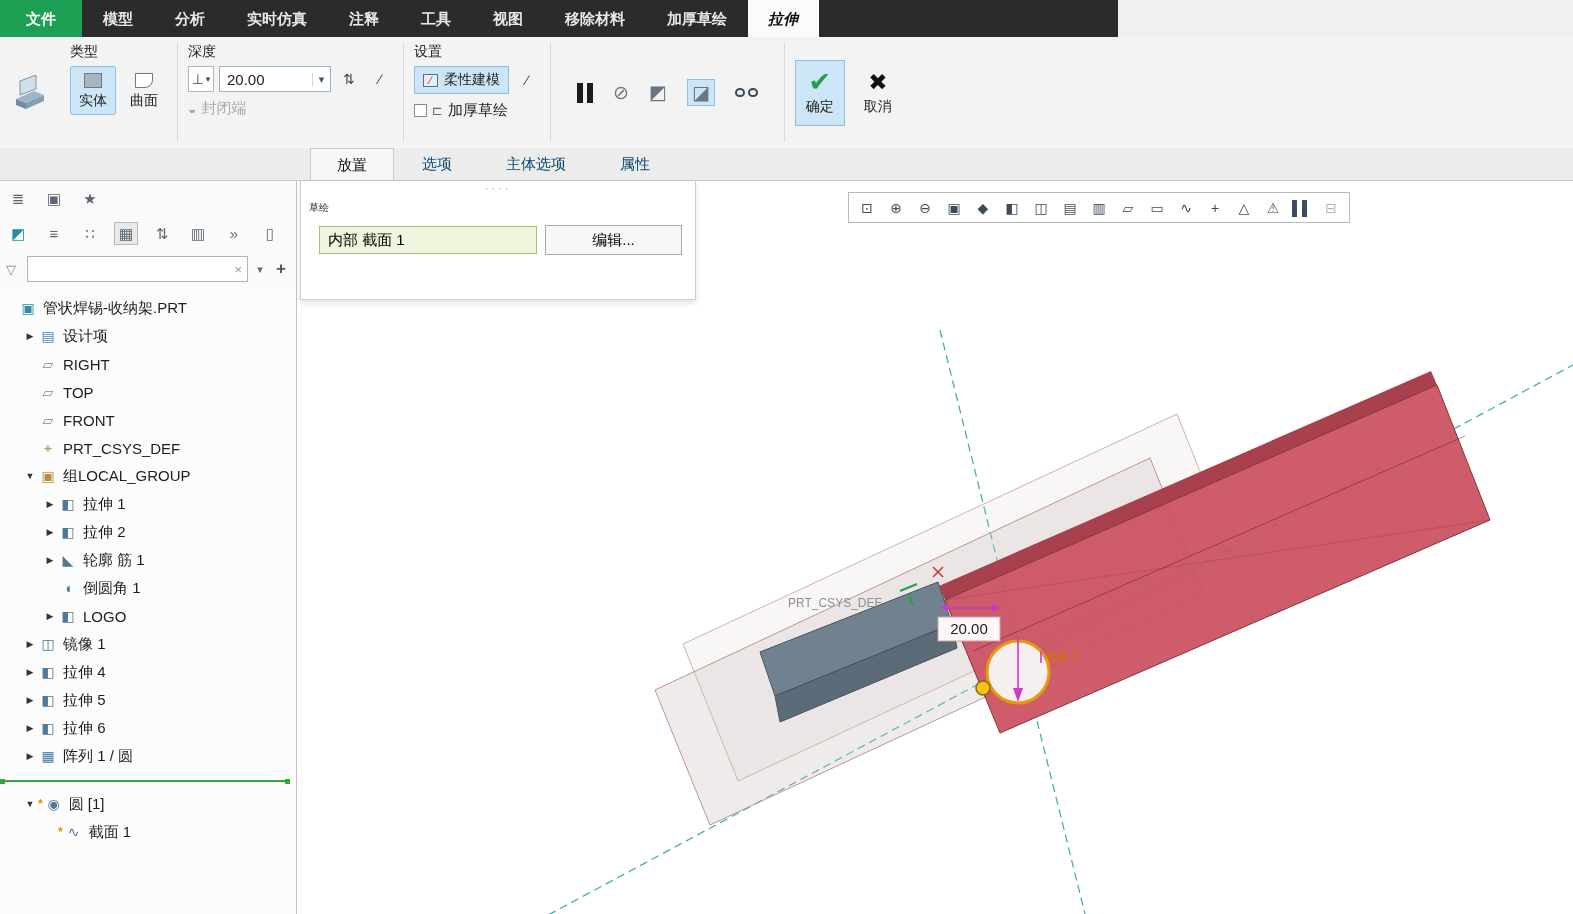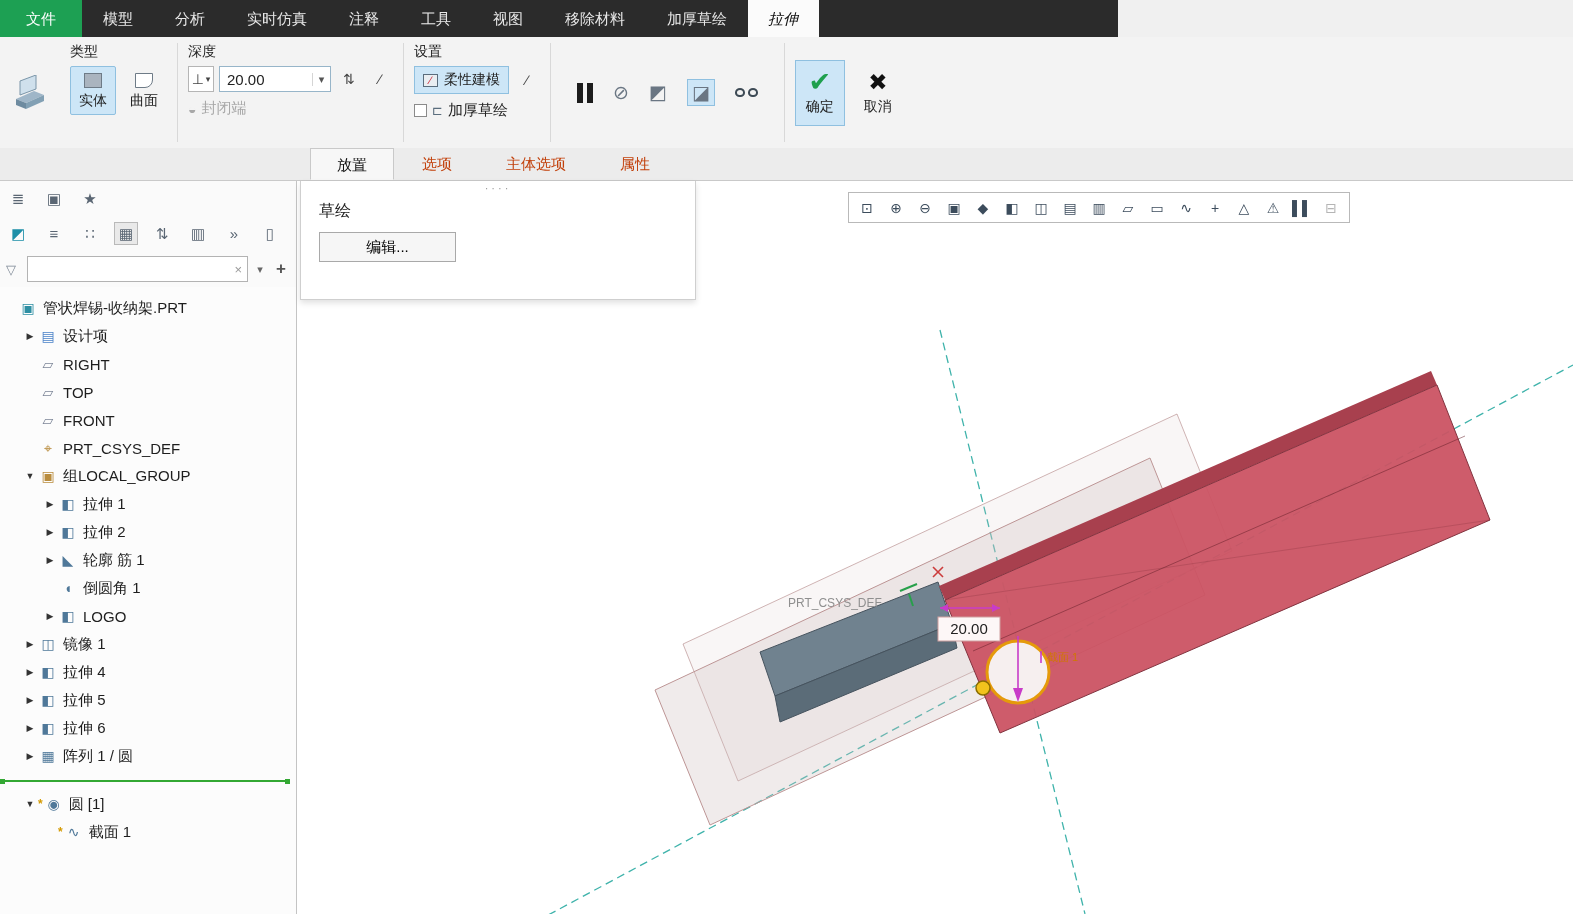--- a/index.html
+++ b/index.html
@@ -2,21 +2,21 @@
 <html><head>
 <meta charset="utf-8">
 <style>
   * { margin:0; padding:0; box-sizing:border-box; }
   html,body { width:1573px; height:914px; overflow:hidden;
     font-family:"Liberation Sans","DejaVu Sans",sans-serif; font-size:15px; color:#222; background:#f0f0f0;}
   .app { width:1573px; height:914px; display:flex; flex-direction:column; }
 
   
   .menubar { height:37px; background:#f0f0f0; display:flex; }
-  .menubar-dark { display:flex; background:#2b2b2b; width:1118px; }
+  .menubar-dark { display:flex; background:#2b2b2b; width:1118px;font-weight:bold; }
   .menu-item { color:#e8e8e8; padding:0 21px; line-height:37px; font-size:15px; cursor:default; white-space:nowrap;}
   .menu-item.file { background:#1da053; color:#fff; padding:0 26px; }
   .menu-item.active { background:#fbfbfb; color:#111; font-style:italic;padding-left:20px; }
 
   
   .ribbon { height:111px; background:#f3f3f3; display:flex; position:relative; }
   .feature-big { width:60px; display:flex; align-items:center; justify-content:center; }
   .group { padding:6px 10px 4px; display:flex; flex-direction:column; }
   .group-label { font-size:14px; font-weight:normal; color:#222; margin-bottom:5px; }
   .vsep { width:1px; background:#d8d8d8; margin:6px 0; }
@@ -50,21 +50,21 @@
   .vbtn2 { width:50px; height:66px; display:flex; flex-direction:column; align-items:center; justify-content:center;
            gap:3px; font-size:14px; border:1px solid transparent; }
   .vbtn2.selected { background:#cde6f7; border-color:#8fc0e0; }
   .check-g { font-size:27px; color:#1fa04e; font-weight:bold; line-height:26px;}
   .cross-g { font-size:23px; color:#111; font-weight:bold; line-height:26px;}
   .help-box { position:absolute; right:4px; top:12px; width:112px; font-size:14px; line-height:1.62; color:#222;}
   .help-link { display:inline-block; margin-top:4px; color:#2a6fc9; text-decoration:underline; background:#d6e6f7; padding:0 2px;}
 
   
   .tabstrip { height:33px; background:#ececec; border-bottom:1px solid #c9c9c9; display:flex; padding-left:310px; gap:2px; }
-  .tab { padding:0 26px; line-height:32px; font-size:15px; color:#c2410c; }
+  .tab { padding:0 26px; line-height:32px; font-size:15px; color:#0c4a6e; }
   .tab.active { background:#f7f7f7; border:1px solid #c9c9c9; border-bottom:1px solid #f7f7f7; color:#111; }
 
   
   .content { flex:1; display:flex; position:relative; height:733px; }
 
   
   .sidebar { width:297px; background:#fafafa; border-right:1px solid #c4c4c4; display:flex; flex-direction:column; }
   .hdr-row { display:flex; align-items:center; height:35px; padding:0 6px; gap:12px; }
   .icon-btn { min-width:24px; height:23px; display:flex; align-items:center; justify-content:center;
               color:#5a6673; font-size:15px; }
@@ -94,21 +94,21 @@
                 display:flex; align-items:center; padding:0 5px; gap:3px; z-index:5;}
   .vp-btn { width:26px; height:25px; display:flex; align-items:center; justify-content:center;
             font-size:14px; color:#3c4c5c; }
   .vp-btn.muted { color:#b5b5b5; }
   .watermark { position:absolute; left:795px; top:676px; font-size:27px; color:#c9c9c9; z-index:4;}
 
   
   .placement-panel { position:absolute; left:3px; top:0; width:396px; height:119px; background:#fff;
                      border:1px solid #cfcfcf; border-top:none; box-shadow:0 3px 6px rgba(0,0,0,.12); z-index:6;}
   .drag-dots { position:absolute; top:1px; left:50%; transform:translateX(-50%); color:#9a9a9a; font-size:11px; letter-spacing:3px;}
-  .panel-label { margin:20px 0 10px 18px; font-size:16px; color:#222; }
+  .panel-label { margin:20px 0 10px 8px; font-size:10px; color:#222; }
   .panel-row { display:flex; align-items:center; margin-left:18px; gap:8px; }
   .sketch-input { width:218px; height:28px; background:#edf6dd; border:1px solid #a6c47e; padding:0 8px; font-size:15px;
                   font-family:"Liberation Sans","DejaVu Sans",sans-serif; outline:none;}
   .edit-btn { width:137px; height:30px; background:#f6f6f6; border:1px solid #a9a9a9; font-size:15px;
               font-family:"Liberation Sans","DejaVu Sans",sans-serif; }
 
   
   .dash { stroke:#3fb3ab; stroke-width:1.3; stroke-dasharray:8 5; fill:none; }
   .plate { fill:rgba(205,190,190,0.30); stroke:#bd9595; stroke-width:1; }
   .plate-outline { fill:rgba(215,200,200,0.16); stroke:rgba(170,120,120,.55); stroke-width:1; }
@@ -433,18 +433,19 @@
           <span class="vp-btn">⚠</span>
           <span class="vp-btn">▌▌</span>
           <span class="vp-btn muted">⊟</span>
         </div>
     </div>
 
     <div class="placement-panel" style="left:300px;">
       <div class="drag-dots">····</div>
       <div class="panel-label">草绘</div>
       <div class="panel-row">
+        <input class="sketch-input" readonly="" value="内部 截面 1" style="">
         <button class="edit-btn">编辑...</button>
       </div>
     </div>
 
   </div>
 </div>
 
 </body></html>

